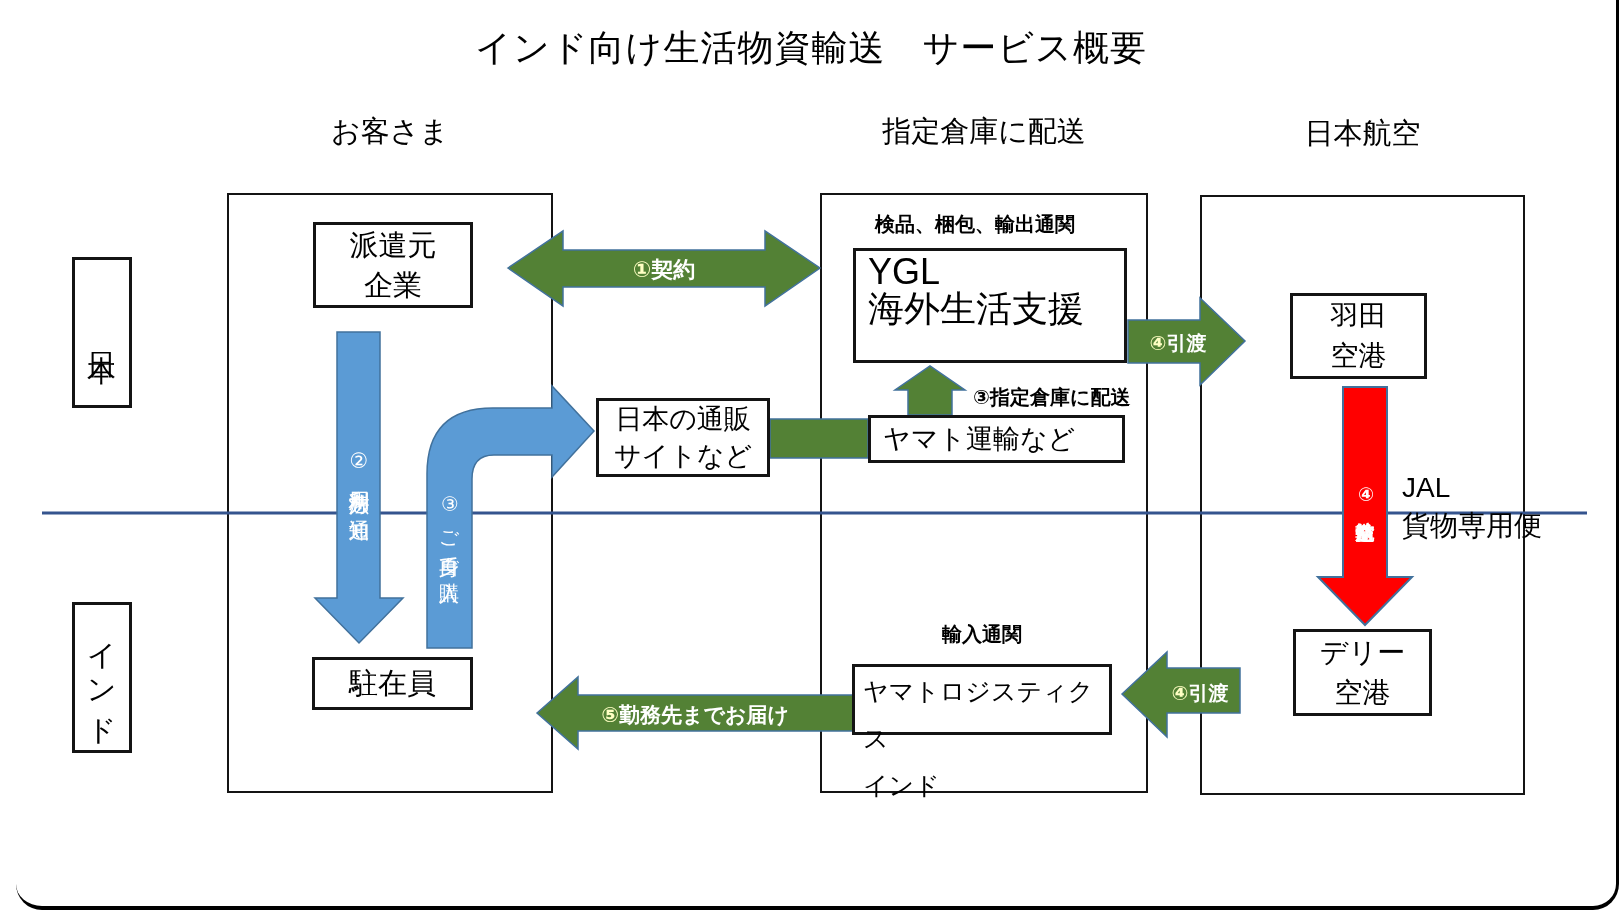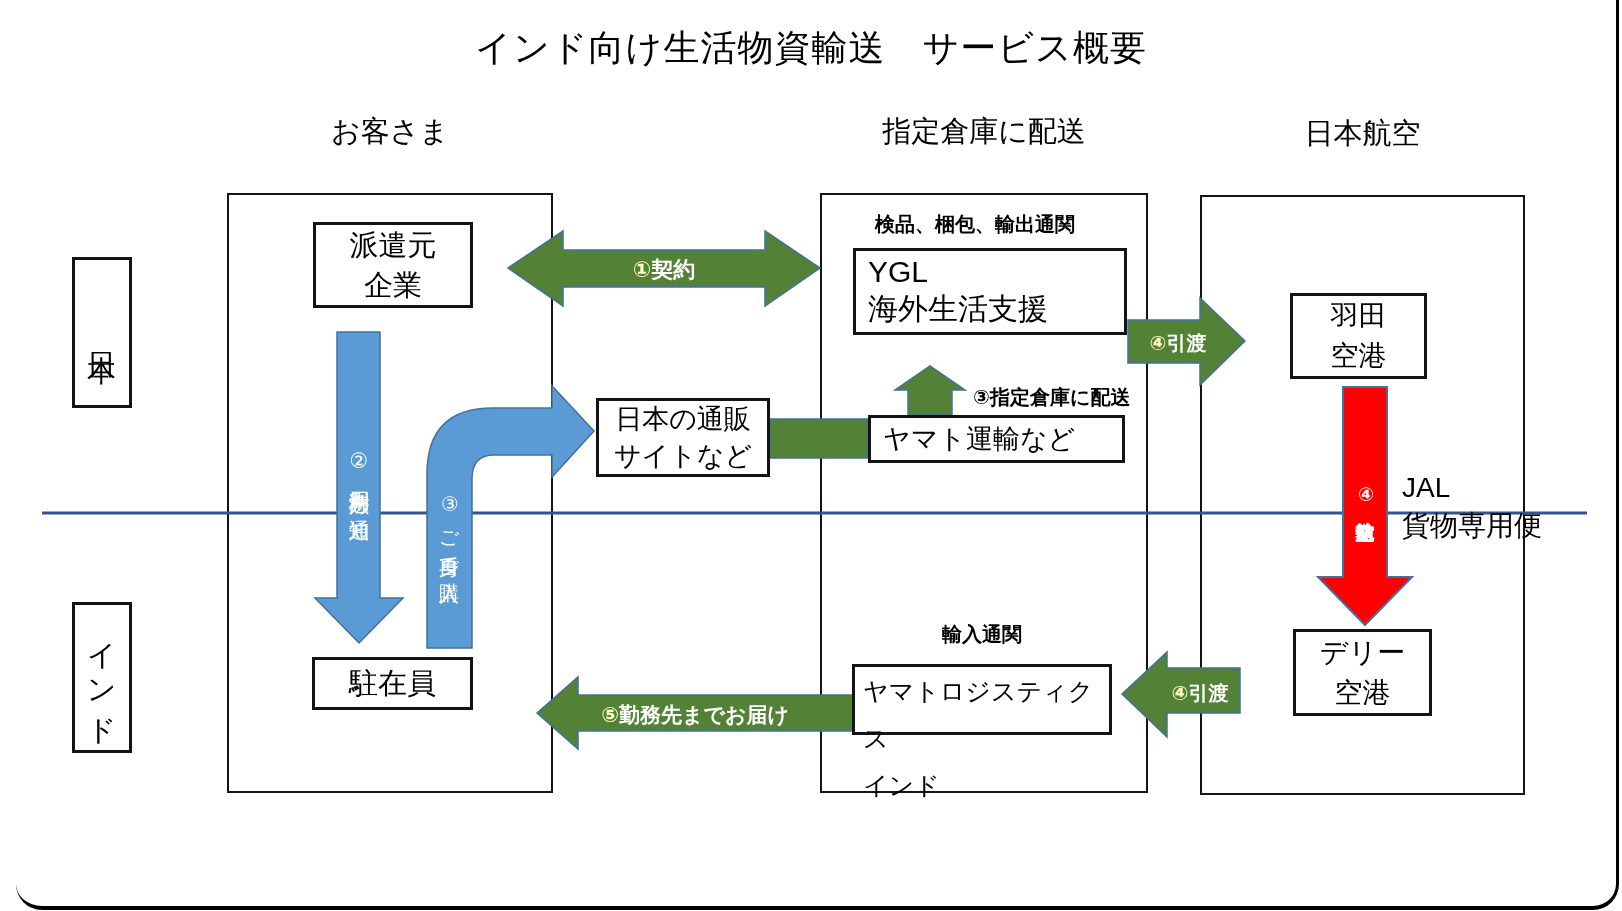--- a/index.html
+++ b/index.html
@@ -87,21 +87,21 @@
   <div>駐在員</div>
 </div>
 
 <div class="abs node-box node-center" style="left:596px; top:398px; width:174px; height:79px; font-size:27px; line-height:37px;">
   <div>日本の通販</div>
   <div>サイトなど</div>
 </div>
 
 <div class="abs caption" style="left:820px; top:211px; width:310px; text-align:center;">検品、梱包、輸出通関</div>
 
-<div class="abs node-box" style="left:853px; top:248px; width:274px; height:87px; font-size:30px; line-height:37px; padding:2px 0 0 12px;">
+<div class="abs node-box" style="left:853px; top:248px; width:274px; height:115px; font-size:36px; line-height:37px; padding:2px 0 0 12px;">
   <div>YGL</div>
   <div>海外生活支援</div>
 </div>
 
 <div class="abs caption" style="left:973px; top:384px;">
   <span>③</span><span>指定倉庫に配送</span>
 </div>
 
 <div class="abs node-box" style="left:868px; top:415px; width:257px; height:48px; font-size:27px; line-height:42px; padding-left:12px;">
   <div>ヤマト運輸など</div>

